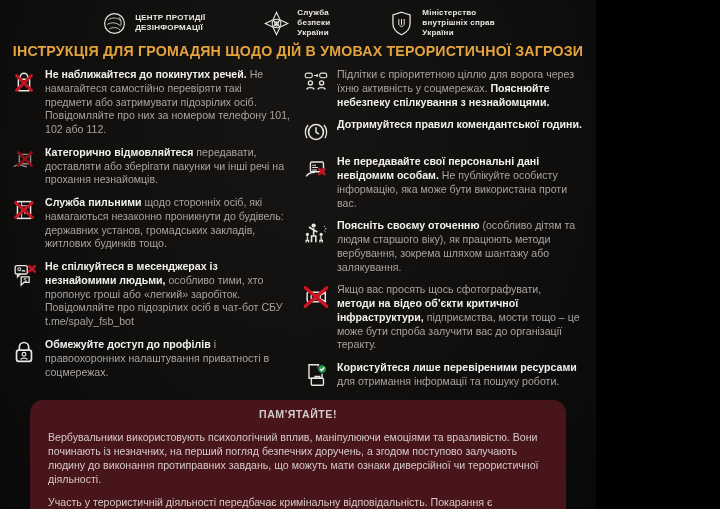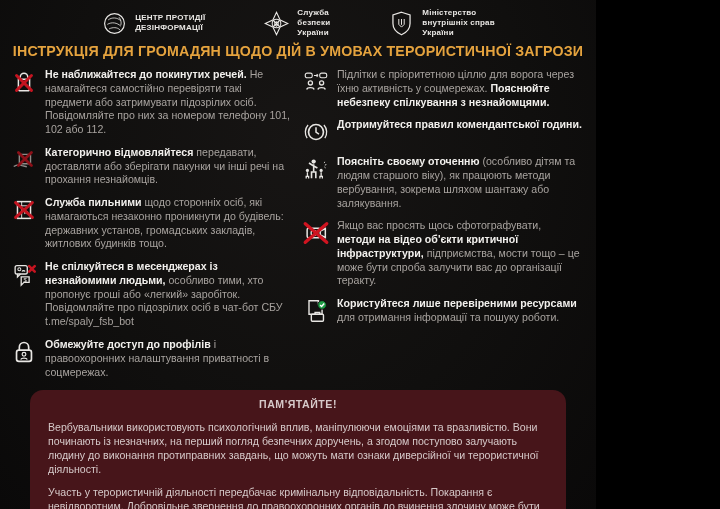--- a/index.html
+++ b/index.html
@@ -151,20 +151,31 @@
               <circle cx="15" cy="15" r="8" fill="none" stroke="#e8e6e3" stroke-width="1.8"></circle>
               <path d="M15 10v5.2l3.2 2" fill="none" stroke="#e8e6e3" stroke-width="1.6"></path>
               <path d="M6.5 7.5a11.5 11.5 0 00-1 14M23.5 7.5a11.5 11.5 0 011 14" fill="none" stroke="#e8e6e3" stroke-width="1.4"></path>
             </svg>
           </span>
           <p class="item-text"><span class="b">Дотримуйтеся правил комендантської години.</span></p>
         </div>
         <div class="item">
           <span class="icon">
             <svg viewBox="0 0 30 30">
+              <rect x="9" y="7.5" width="14" height="10.5" rx="1.5" fill="none" stroke="#e8e6e3" stroke-width="1.5"></rect>
+              <path d="M11 11h4M11 13.5h6M11 16h5" stroke="#e8e6e3" stroke-width="1.1"></path>
+              <path d="M4.5 23c2-3.5 5-4.5 9.5-4.5" fill="none" stroke="#e8e6e3" stroke-width="1.5"></path>
+              <path d="M18.5 15l5.5 5.5M24 15l-5.5 5.5" stroke="#c41420" stroke-width="2.8" stroke-linecap="round"></path>
+            </svg>
+          </span>
+          <p class="item-text"><span class="b">Не передавайте свої персональні дані невідомим особам.</span><span> Не публікуйте особисту інформацію, яка може бути використана проти вас.</span></p>
+        </div>
+        <div class="item">
+          <span class="icon">
+            <svg viewBox="0 0 30 30">
               <circle cx="12.5" cy="7" r="2.3" fill="#e8e6e3"></circle>
               <path d="M12.5 10v8M12.5 11.8L7.5 8.6M12.5 11.8l4 2.2" stroke="#e8e6e3" stroke-width="1.7" fill="none"></path>
               <path d="M10.2 25v-6.8h4.6V25" stroke="#e8e6e3" stroke-width="1.7" fill="none"></path>
               <circle cx="5.8" cy="16.5" r="1.7" fill="#e8e6e3"></circle>
               <path d="M5.8 18.5V23M4.5 25.2v-2.4h2.6v2.4" stroke="#e8e6e3" stroke-width="1.4" fill="none"></path>
               <circle cx="20.5" cy="16.5" r="1.7" fill="#e8e6e3"></circle>
               <path d="M20.5 18.5V23M19.2 25.2v-2.4h2.6v2.4" stroke="#e8e6e3" stroke-width="1.4" fill="none"></path>
               <path d="M23.5 8.5l1.2-1.2M24.5 10.8l1.6-.5M24 12.8l1.3 1" stroke="#e8e6e3" stroke-width="1"></path>
             </svg>
           </span>

